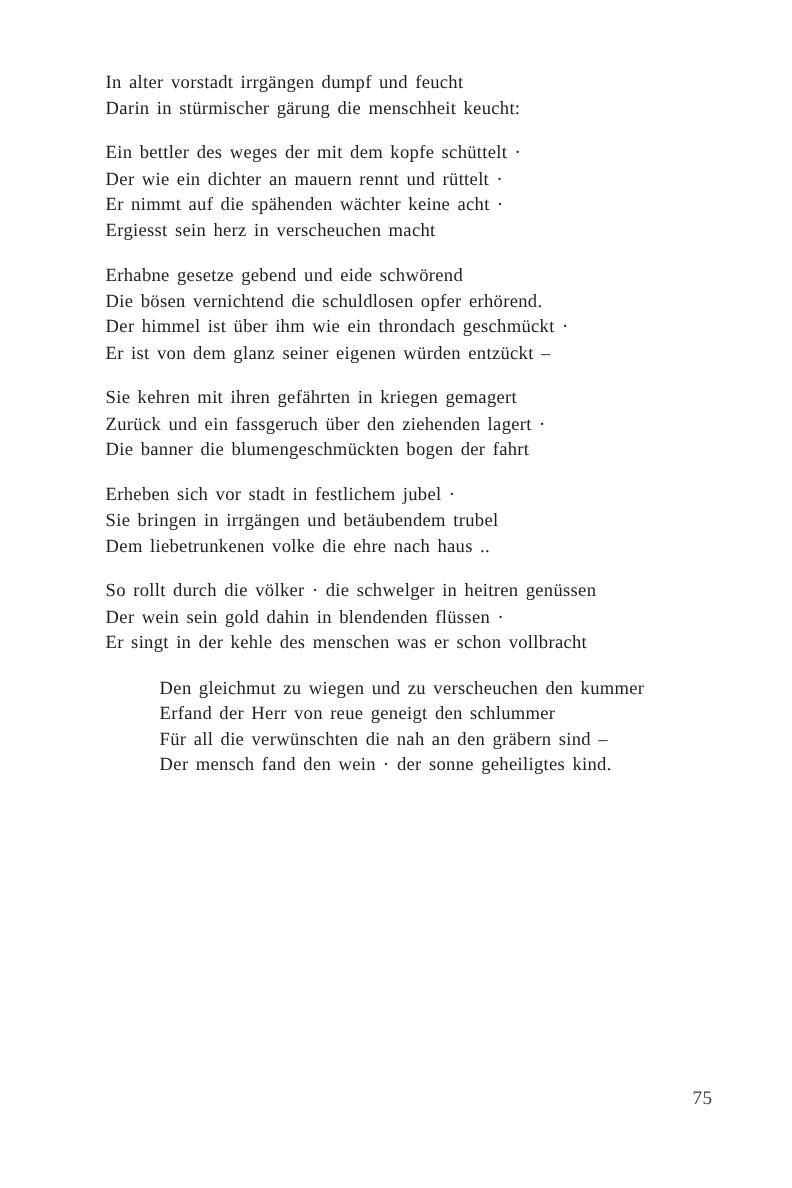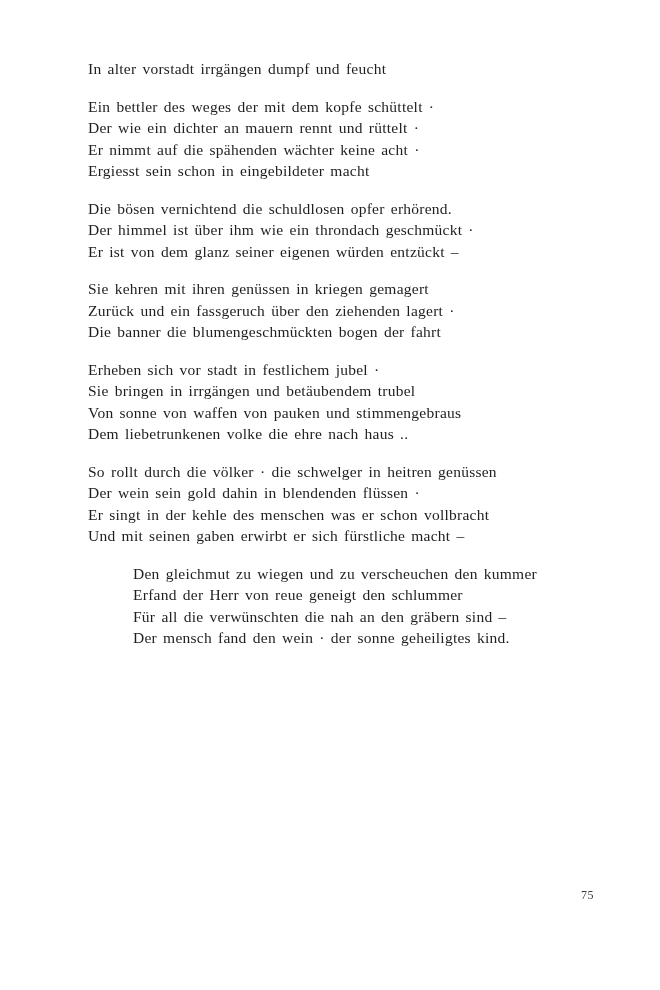--- a/index.html
+++ b/index.html
@@ -32,62 +32,62 @@
   .line {
     font-size: 15.5px;
     line-height: 21.5px;
     letter-spacing: 0.25px;
     word-spacing: 2px;
     white-space: pre;
     color: #1e1e1e;
   }
   .page-number {
     position: absolute;
-    top: 888px;
+    top: 907px;
     right: 66px;
-    font-size: 12px;
+    font-size: 16px;
     letter-spacing: 0.5px;
     color: #3c3c3c;
   }
 </style>
 </head>
 <body>
 
 <div class="page">
   <div class="poem" id="poem">
       <div class="stanza">
         <div class="line">In alter vorstadt irrgängen dumpf und feucht</div>
+        <div class="line">Darin in stürmischer gärung die menschheit keucht:</div>
       </div>
       <div class="stanza">
         <div class="line">Ein bettler des weges der mit dem kopfe schüttelt ·</div>
         <div class="line">Der wie ein dichter an mauern rennt und rüttelt ·</div>
         <div class="line">Er nimmt auf die spähenden wächter keine acht ·</div>
-        <div class="line">Ergiesst sein schon in eingebildeter macht</div>
+        <div class="line">Ergiesst sein herz in verscheuchen macht</div>
       </div>
       <div class="stanza">
+        <div class="line">Erhabne gesetze gebend und eide schwörend</div>
         <div class="line">Die bösen vernichtend die schuldlosen opfer erhörend.</div>
         <div class="line">Der himmel ist über ihm wie ein throndach geschmückt ·</div>
         <div class="line">Er ist von dem glanz seiner eigenen würden entzückt –</div>
       </div>
       <div class="stanza">
-        <div class="line">Sie kehren mit ihren genüssen in kriegen gemagert</div>
+        <div class="line">Sie kehren mit ihren gefährten in kriegen gemagert</div>
         <div class="line">Zurück und ein fassgeruch über den ziehenden lagert ·</div>
         <div class="line">Die banner die blumengeschmückten bogen der fahrt</div>
       </div>
       <div class="stanza">
         <div class="line">Erheben sich vor stadt in festlichem jubel ·</div>
         <div class="line">Sie bringen in irrgängen und betäubendem trubel</div>
-        <div class="line">Von sonne von waffen von pauken und stimmengebraus</div>
         <div class="line">Dem liebetrunkenen volke die ehre nach haus ..</div>
       </div>
       <div class="stanza">
         <div class="line">So rollt durch die völker · die schwelger in heitren genüssen</div>
         <div class="line">Der wein sein gold dahin in blendenden flüssen ·</div>
         <div class="line">Er singt in der kehle des menschen was er schon vollbracht</div>
-        <div class="line">Und mit seinen gaben erwirbt er sich fürstliche macht –</div>
       </div>
       <div class="stanza">
         <div class="line">Den gleichmut zu wiegen und zu verscheuchen den kummer</div>
         <div class="line">Erfand der Herr von reue geneigt den schlummer</div>
         <div class="line">Für all die verwünschten die nah an den gräbern sind –</div>
         <div class="line">Der mensch fand den wein · der sonne geheiligtes kind.</div>
       </div>
     </div>
   <div class="page-number">75</div>
 </div>

